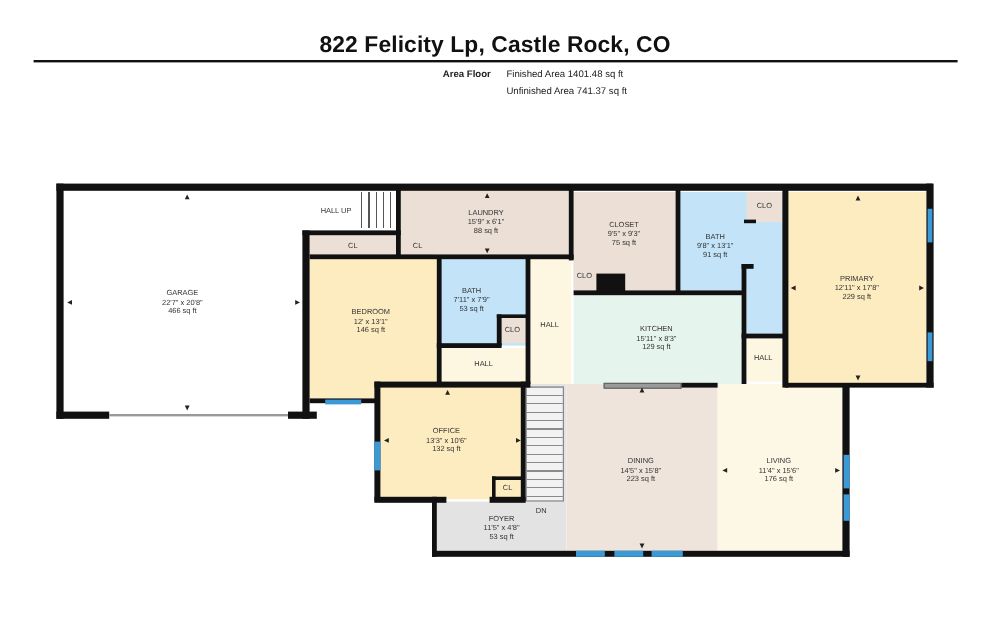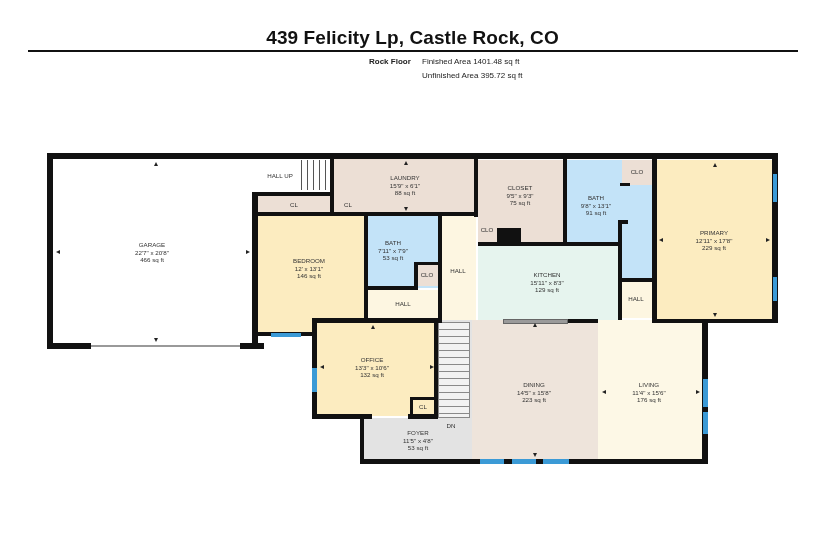--- a/index.html
+++ b/index.html
@@ -19,25 +19,25 @@
   .a-down { border-left: 2px solid transparent; border-right: 2px solid transparent; border-top: 4px solid #222; }
   .a-left { border-top: 2px solid transparent; border-bottom: 2px solid transparent; border-right: 4px solid #222; }
   .a-right { border-top: 2px solid transparent; border-bottom: 2px solid transparent; border-left: 4px solid #222; }
   .stairs { position: absolute; background: repeating-linear-gradient(to bottom, #f2f2f2 0, #f2f2f2 6px, #8a8a8a 6px, #8a8a8a 7px); border: 1px solid #888; }
   .stairs-h { position: absolute; background: repeating-linear-gradient(to right, #ffffff 0, #ffffff 5px, #555 5px, #555 6px); }
   .counter { position: absolute; background: #9a9a9a; border: 1px solid #666; }
 </style>
 </head>
 <body>
 
-<div class="title">439 Felicity Lp, Castle Rock, CO</div>
+<div class="title">822 Felicity Lp, Castle Rock, CO</div>
 <div class="rule"></div>
-<div class="meta" style="left:369px;"><b>Rock Floor</b></div>
+<div class="meta" style="left:369px;"><b>Area Floor</b></div>
 <div class="meta" style="left:422px;">Finished Area 1401.48 sq ft</div>
-<div class="meta" style="left:422px; top:71px;">Unfinished Area 395.72 sq ft</div>
+<div class="meta" style="left:422px; top:71px;">Unfinished Area 741.37 sq ft</div>
 
 <div class="plan">
 
   <div class="room" style="left:52px;top:158px;width:200px;height:188px;background:#ffffff;"></div>
   <div class="room" style="left:262px;top:158px;width:70px;height:34px;background:#ffffff;"></div>
   <div class="room" style="left:334px;top:158px;width:140px;height:54px;background:#ecdfd5;"></div>
   <div class="room" style="left:258px;top:195px;width:74px;height:19px;background:#ecdfd5;"></div>
   <div class="room" style="left:336px;top:195px;width:25px;height:19px;background:#ecdfd5;"></div>
   <div class="room" style="left:478px;top:160px;width:85px;height:82px;background:#ecdfd5;"></div>
   <div class="room" style="left:566px;top:160px;width:88px;height:82px;background:#c3e3f8;"></div>

